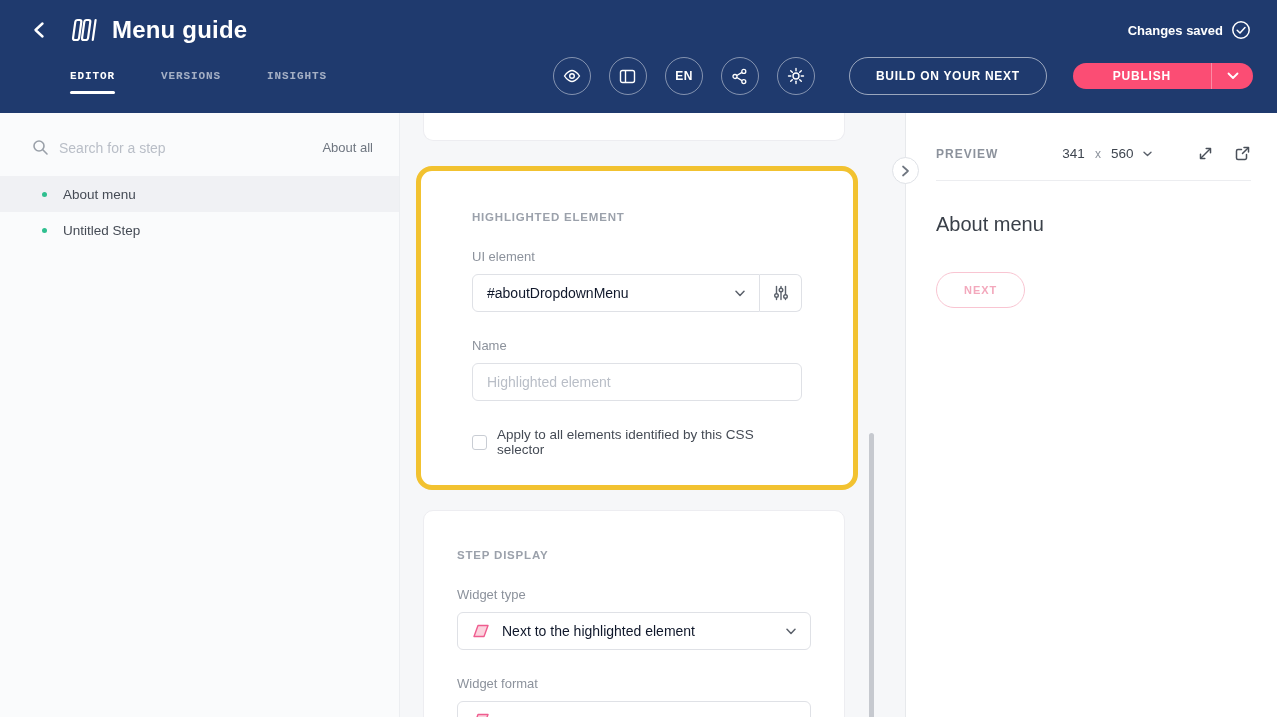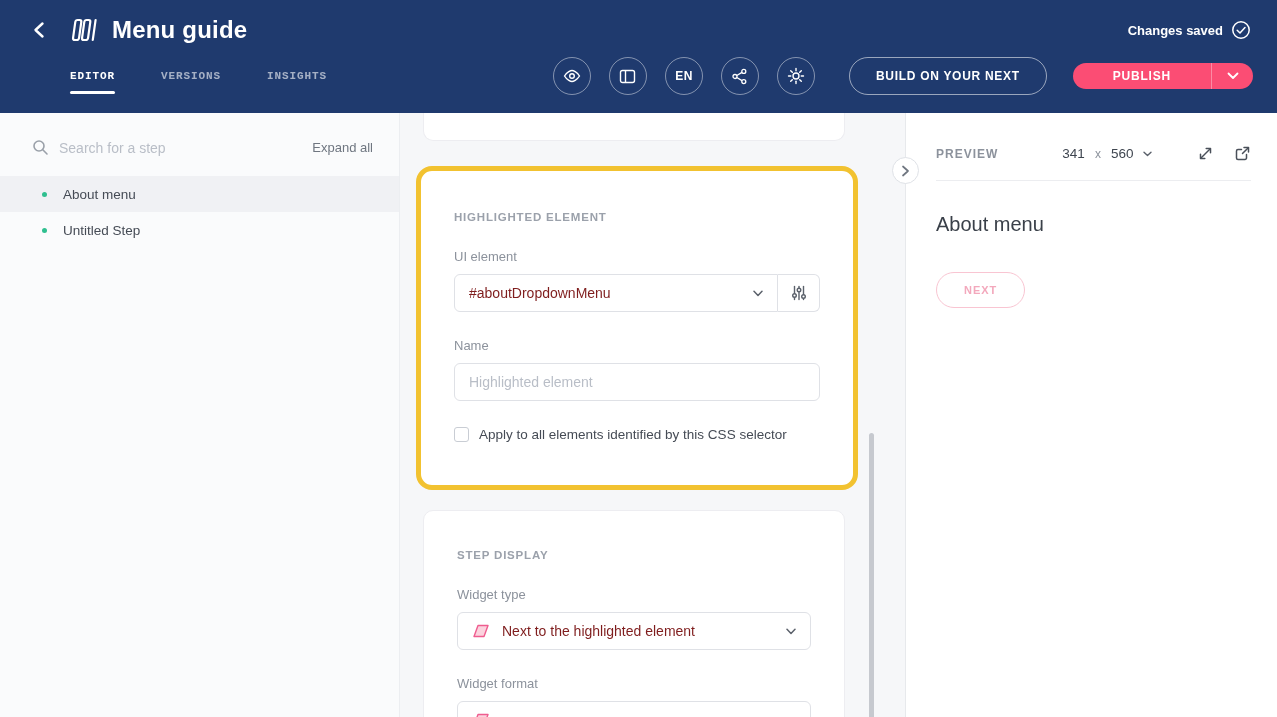--- a/index.html
+++ b/index.html
@@ -37,26 +37,26 @@
   .search-input::placeholder { color:#b9bec7; }
   .expand-all { background:none; border:none; font-family:inherit; font-size:13px; color:#6f7680; cursor:pointer; }
   .step-item { height:36px; display:flex; align-items:center; gap:16px; padding-left:42px; font-size:13.5px; color:#454b55; cursor:pointer; }
   .step-item.selected { background:#f0f1f4; }
   .step-dot { width:5px; height:5px; border-radius:50%; background:#2fbf8f; flex:0 0 auto; }
 
   
   .main { flex:1; background:#f6f7f9; position:relative; overflow:hidden; min-width:0; }
   .card { background:#fff; border:1px solid #ededf1; border-radius:10px; position:absolute; }
   .card-partial { top:0; left:23px; width:422px; height:28px; border-top:none; border-radius:0 0 10px 10px; }
-  .card-highlight { top:53px; left:16px; width:442px; height:324px; border:5px solid #f2c230; border-radius:16px; padding:40px 33px; }
+  .card-highlight { top:53px; left:16px; width:442px; height:324px; border:5px solid #f2c230; border-radius:16px; padding:40px 51px; }
   .card-display { top:397px; left:23px; width:422px; height:340px; padding:38px 33px; }
   .section-title { font-size:11.5px; font-weight:700; letter-spacing:.8px; color:#9ba1ab; }
   .field-label { font-size:13px; color:#8c929c; margin-top:26px; }
   .select-row { display:flex; margin-top:10px; }
-  .select-box { height:38px; border:1px solid #dfe1e6; border-radius:6px; background:#fff; display:flex; align-items:center; padding:0 14px; font-size:14px; color:#7f1d1d; cursor:pointer; width:100%; }
+  .select-box { height:38px; border:1px solid #dfe1e6; border-radius:6px; background:#fff; display:flex; align-items:center; padding:0 14px; font-size:14px; color:#0f172a; cursor:pointer; width:100%; }
   .select-box .sel-text { flex:1; text-align:left; }
   .select-row .select-box { flex:1; border-radius:6px 0 0 6px; }
   .sliders-btn { width:42px; height:38px; border:1px solid #dfe1e6; border-left:none; border-radius:0 6px 6px 0; background:#fff; cursor:pointer; display:flex; align-items:center; justify-content:center; }
   .text-input { margin-top:10px; width:100%; height:38px; border:1px solid #dfe1e6; border-radius:6px; padding:0 14px; font-family:inherit; font-size:14px; color:#3f4650; outline:none; }
   .text-input::placeholder { color:#b9bec7; }
   .checkbox-row { display:flex; align-items:center; gap:10px; margin-top:26px; cursor:pointer; }
   .checkbox { width:15px; height:15px; border:1px solid #c9cdd4; border-radius:3px; background:#fff; flex:0 0 auto; }
   .checkbox-label { font-size:13.5px; color:#454b55; }
   .widget-icon { flex:0 0 auto; margin-right:12px; display:flex; align-items:center; }
   .scrollbar { position:absolute; right:31px; top:320px; width:5px; height:400px; border-radius:3px; background:#c6c9cf; cursor:pointer; }
@@ -188,21 +188,21 @@
 
     <div class="sidebar">
       <div class="search-row">
         <span>
           <svg width="17" height="17" viewBox="0 0 17 17">
               <circle cx="7" cy="7" r="5" fill="none" stroke="#9aa0a9" stroke-width="1.6"></circle>
               <line x1="10.8" y1="10.8" x2="15" y2="15" stroke="#9aa0a9" stroke-width="1.6" stroke-linecap="round"></line>
             </svg>
         </span>
         <input class="search-input" type="text" placeholder="Search for a step" style="">
-        <button class="expand-all">Expand all</button>
+        <button class="expand-all">About all</button>
       </div>
       <div>
         <div class="step-item selected">
           <span class="step-dot"></span>
           <span>About menu</span>
         </div>
         <div class="step-item">
           <span class="step-dot"></span>
           <span>Untitled Step</span>
         </div>

